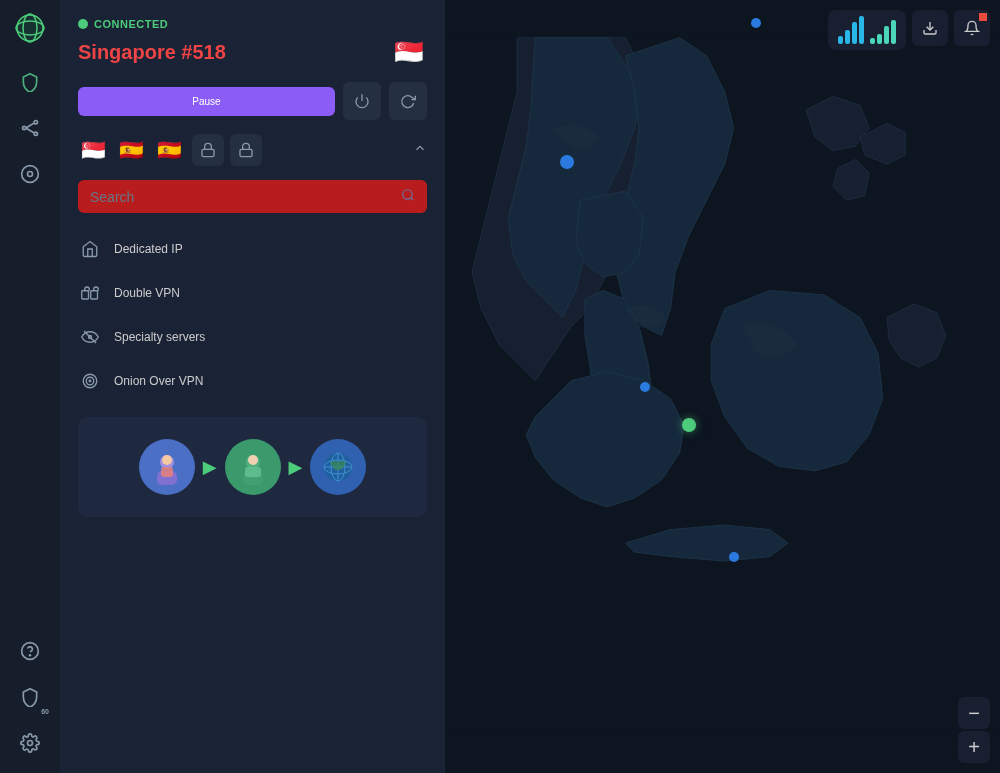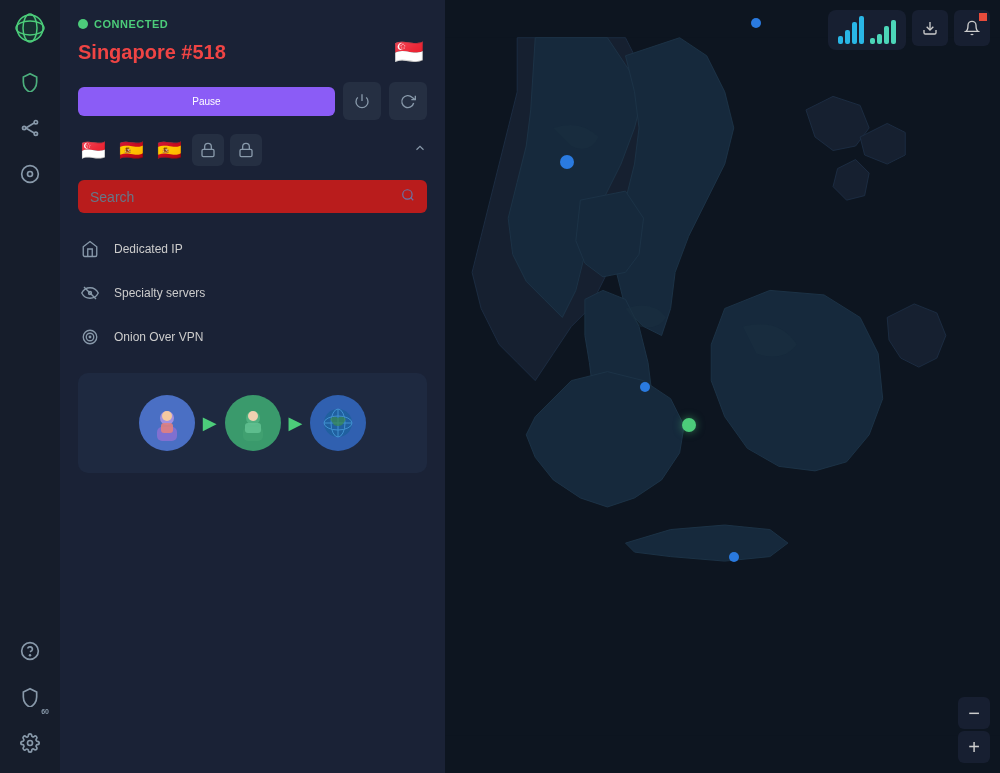--- a/index.html
+++ b/index.html
@@ -480,20 +480,31 @@
     <div class="server-item">
       <span class="server-item-icon">
         <svg width="18" height="18" viewBox="0 0 24 24" fill="none" stroke="currentColor" stroke-width="1.8">
           <path d="M3 9l9-7 9 7v11a2 2 0 01-2 2H5a2 2 0 01-2-2z"></path>
           <polyline points="9 22 9 12 15 12 15 22"></polyline>
         </svg>
       </span>
       <span>Dedicated IP</span>
     </div>
 
+    <div class="server-item">
+      <span class="server-item-icon">
+        <svg width="18" height="18" viewBox="0 0 24 24" fill="none" stroke="currentColor" stroke-width="1.8">
+          <rect x="1" y="9" width="9" height="11" rx="1"></rect>
+          <path d="M5 9V7a3 3 0 016 0v2"></path>
+          <rect x="13" y="9" width="9" height="11" rx="1"></rect>
+          <path d="M17 9V7a3 3 0 016 0v2"></path>
+        </svg>
+      </span>
+      <span>Double VPN</span>
+    </div>
 
     <div class="server-item">
       <span class="server-item-icon">
         <svg width="18" height="18" viewBox="0 0 24 24" fill="none" stroke="currentColor" stroke-width="1.8">
           <circle cx="12" cy="12" r="2"></circle>
           <path d="M12 5C7 5 2.7 8.6 1 12c1.7 3.4 6 7 11 7s9.3-3.6 11-7c-1.7-3.4-6-7-11-7z"></path>
           <line x1="4" y1="4" x2="20" y2="20" stroke-width="1.8"></line>
         </svg>
       </span>
       <span>Specialty servers</span>

